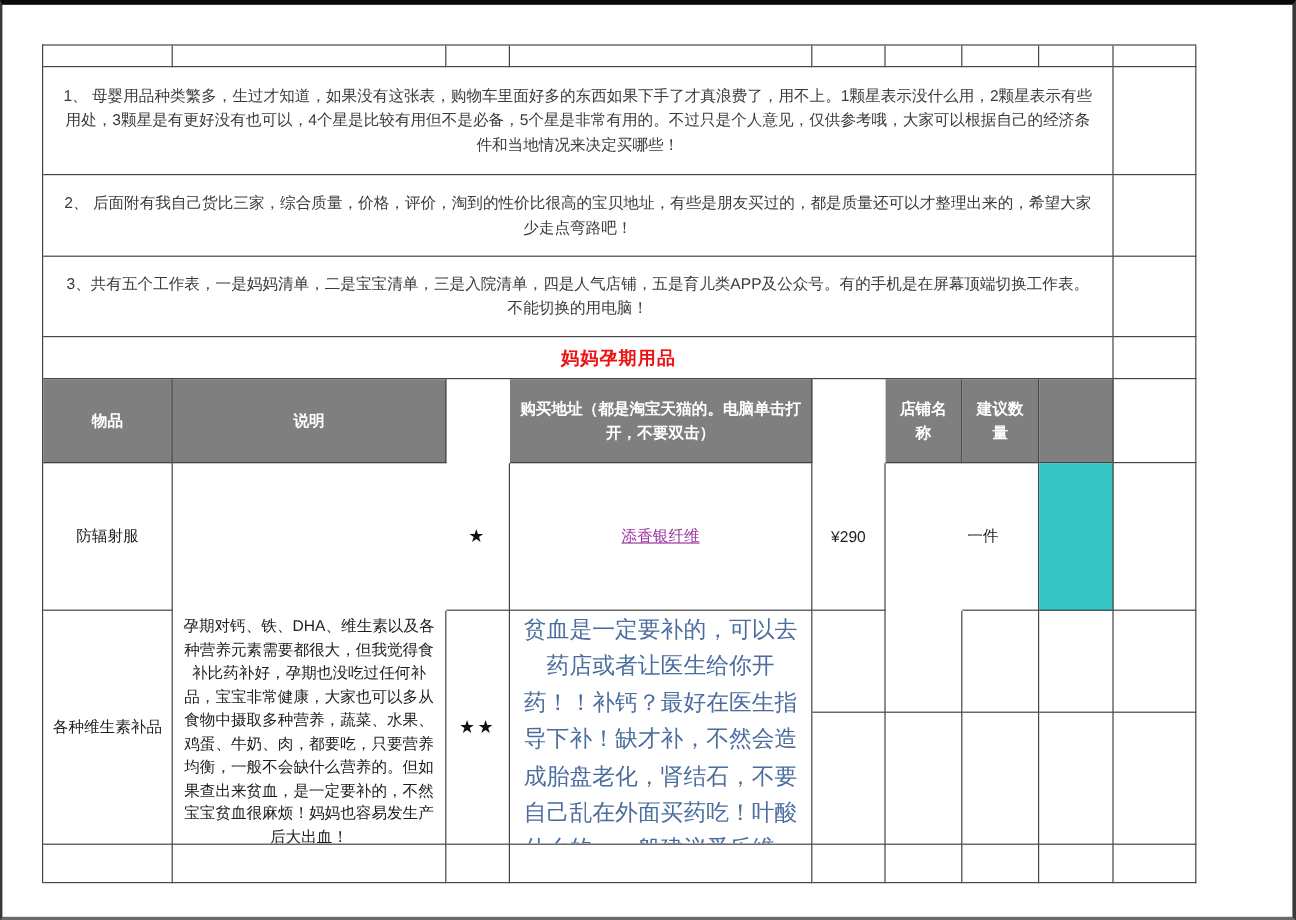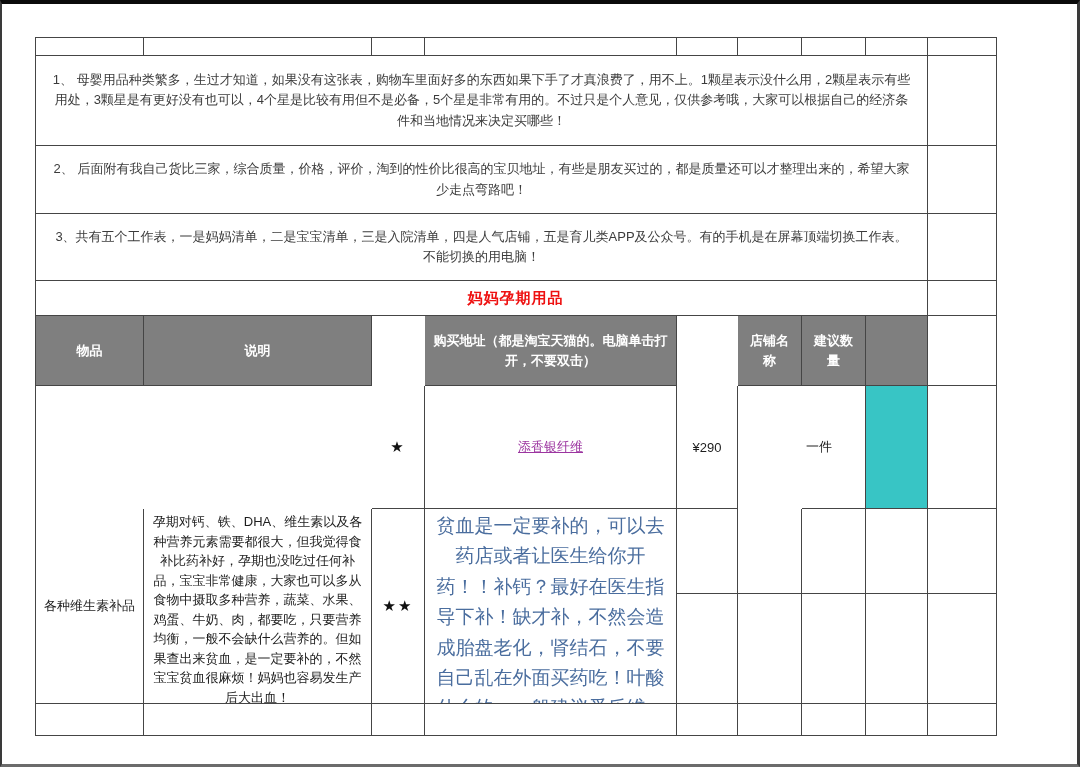--- a/index.html
+++ b/index.html
@@ -84,20 +84,21 @@
   <div class="cell" style="grid-row:5;grid-column:9"></div>
 
   <div class="cell th" style="grid-row:6;grid-column:1">物品</div>
   <div class="cell th" style="grid-row:6;grid-column:2">说明</div>
   <div class="cell th" style="grid-row:6;grid-column:4">购买地址（都是淘宝天猫的。电脑单击打开，不要双击）</div>
   <div class="cell th" style="grid-row:6;grid-column:6">店铺名称</div>
   <div class="cell th" style="grid-row:6;grid-column:7">建议数量</div>
   <div class="cell th" style="grid-row:6;grid-column:8"></div>
   <div class="cell" style="grid-row:6;grid-column:9"></div>
 
+  <div class="cell" style="grid-row:7;grid-column:1">防辐射服</div>
   <div class="cell stars" style="grid-row:7;grid-column:3">★</div>
   <div class="cell linkcell" style="grid-row:7;grid-column:4">
       <a>添香银纤维</a>
     </div>
   <div class="cell" style="grid-row:7;grid-column:5">¥290</div>
   <div class="cell qty" style="grid-row:7;grid-column:7">一件</div>
   <div class="cell teal" style="grid-row:7;grid-column:8"></div>
   <div class="cell" style="grid-row:7;grid-column:9"></div>
 
   <div class="cell" style="grid-row:8/span 2;grid-column:1">各种维生素补品</div>

